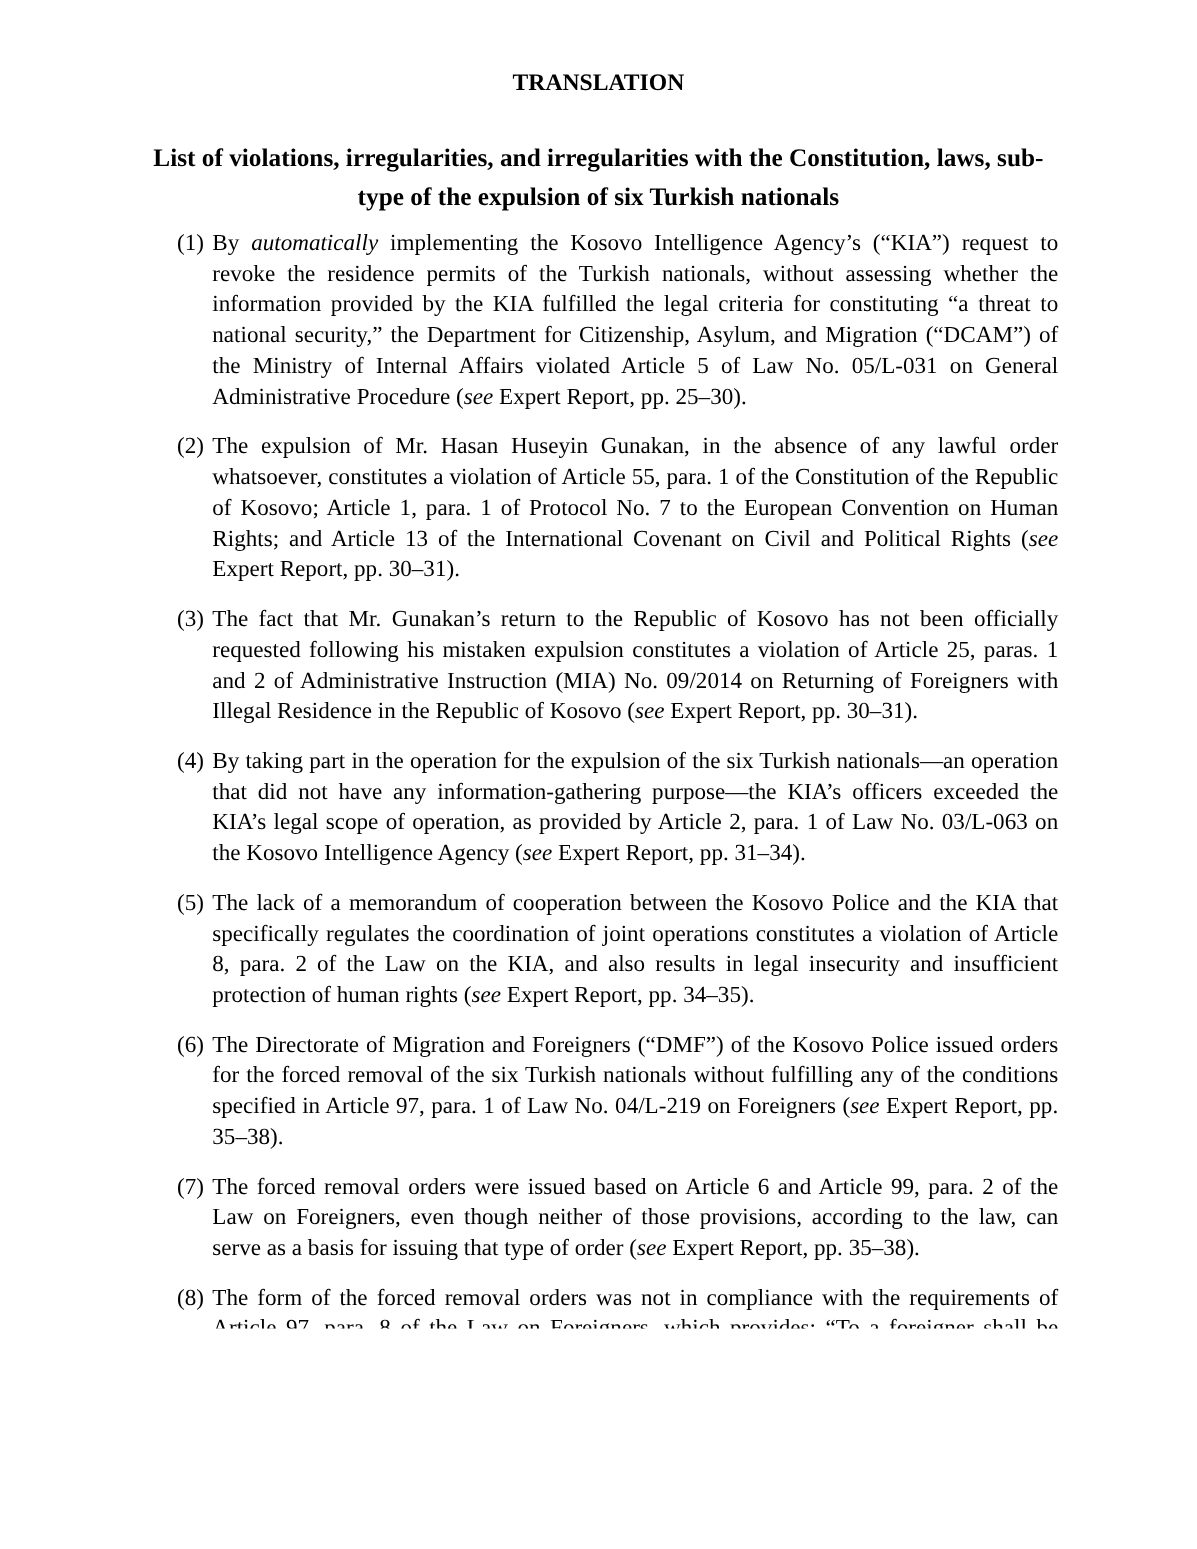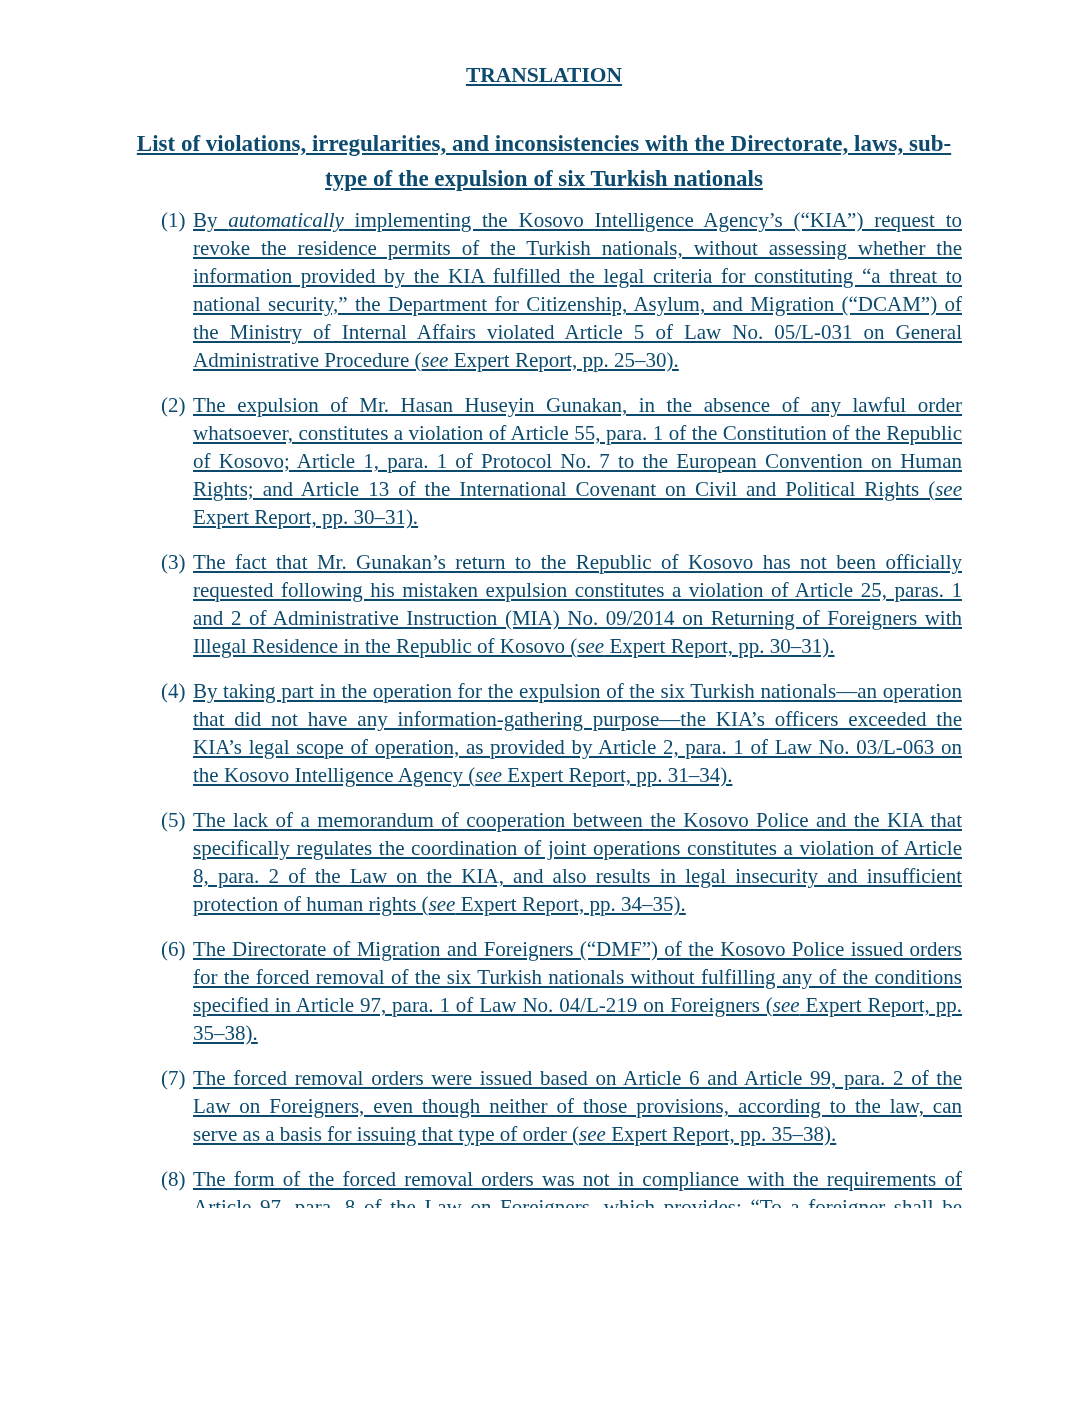--- a/index.html
+++ b/index.html
@@ -2,24 +2,23 @@
 <html><head>
 <meta charset="utf-8">
 <style>
   * { margin: 0; padding: 0; box-sizing: border-box; }
   html, body { background: #ffffff; }
   .page {
     position: relative;
     width: 1088px;
     height: 1208px;
     background: #ffffff;
-    color: #0c4a6e;
+    color: #000000;
     font-family: "Liberation Serif", serif;
     overflow: hidden;
-    text-decoration: underline;
   }
   .doc-header {
     padding-top: 62px;
     text-align: center;
     font-weight: bold;
     font-size: 21.5px;
     line-height: 26px;
   }
   .doc-title {
     margin-top: 38px;
@@ -57,21 +56,21 @@
   }
 </style>
 </head>
 <body>
 
 <div class="page">
 
   <div class="doc-header">TRANSLATION</div>
 
   <div class="doc-title">
-    <div>List of violations, irregularities, and inconsistencies with the Directorate, laws, sub-</div>
+    <div>List of violations, irregularities, and irregularities with the Constitution, laws, sub-</div>
     <div>type of the expulsion of six Turkish nationals</div>
   </div>
 
   <div class="violations-list" id="violations-list">
       <div class="item"><span class="num">(1)</span><span><span>By </span><em>automatically</em><span> implementing the Kosovo Intelligence Agency’s (“KIA”) request to revoke the residence permits of the Turkish nationals, without assessing whether the information provided by the KIA fulfilled the legal criteria for constituting “a threat to national security,” the Department for Citizenship, Asylum, and Migration (“DCAM”) of the Ministry of Internal Affairs violated Article 5 of Law No. 05/L-031 on General Administrative Procedure (</span><em>see</em><span> Expert Report, pp. 25–30).</span></span></div>
       <div class="item"><span class="num">(2)</span><span><span>The expulsion of Mr. Hasan Huseyin Gunakan, in the absence of any lawful order whatsoever, constitutes a violation of Article 55, para. 1 of the Constitution of the Republic of Kosovo; Article 1, para. 1 of Protocol No. 7 to the European Convention on Human Rights; and Article 13 of the International Covenant on Civil and Political Rights (</span><em>see</em><span> Expert Report, pp. 30–31).</span></span></div>
       <div class="item"><span class="num">(3)</span><span><span>The fact that Mr. Gunakan’s return to the Republic of Kosovo has not been officially requested following his mistaken expulsion constitutes a violation of Article 25, paras. 1 and 2 of Administrative Instruction (MIA) No. 09/2014 on Returning of Foreigners with Illegal Residence in the Republic of Kosovo (</span><em>see</em><span> Expert Report, pp. 30–31).</span></span></div>
       <div class="item"><span class="num">(4)</span><span><span>By taking part in the operation for the expulsion of the six Turkish nationals—an operation that did not have any information-gathering purpose—the KIA’s officers exceeded the KIA’s legal scope of operation, as provided by Article 2, para. 1 of Law No. 03/L-063 on the Kosovo Intelligence Agency (</span><em>see</em><span> Expert Report, pp. 31–34).</span></span></div>
       <div class="item"><span class="num">(5)</span><span><span>The lack of a memorandum of cooperation between the Kosovo Police and the KIA that specifically regulates the coordination of joint operations constitutes a violation of Article 8, para. 2 of the Law on the KIA, and also results in legal insecurity and insufficient protection of human rights (</span><em>see</em><span> Expert Report, pp. 34–35).</span></span></div>
       <div class="item"><span class="num">(6)</span><span><span>The Directorate of Migration and Foreigners (“DMF”) of the Kosovo Police issued orders for the forced removal of the six Turkish nationals without fulfilling any of the conditions specified in Article 97, para. 1 of Law No. 04/L-219 on Foreigners (</span><em>see</em><span> Expert Report, pp. 35–38).</span></span></div>

